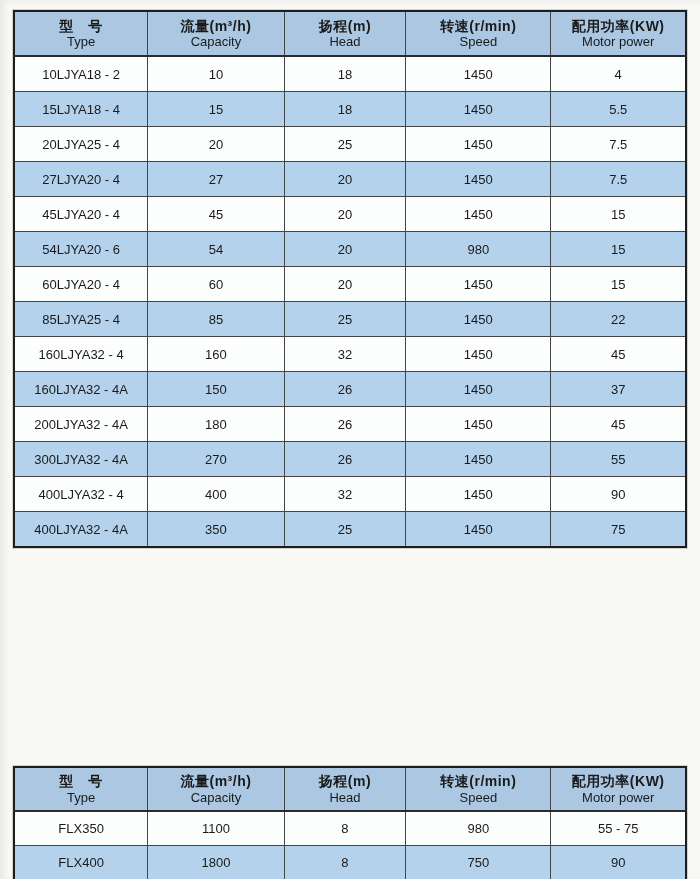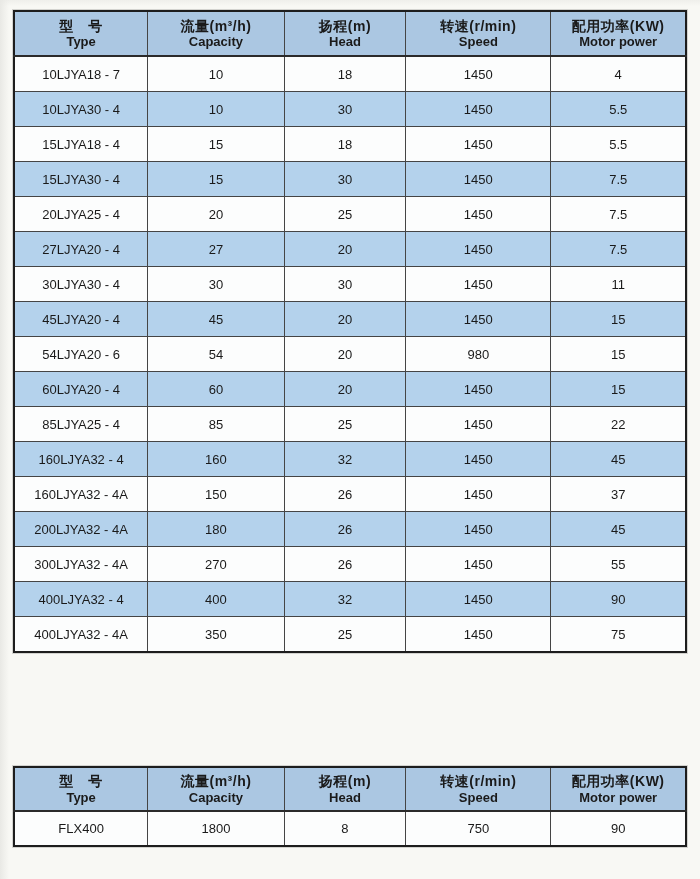--- a/index.html
+++ b/index.html
@@ -39,21 +39,21 @@
     overflow: hidden;
     white-space: nowrap;
   }
   .spec-table thead th {
     background: #abc7e2;
     border-bottom: 2px solid #2b2b2b;
   }
   .main thead th { height: 43px; }
   .secondary thead th { height: 42px; }
   .zh-label { display: block; font-size: 14px; font-weight: bold; line-height: 1.3; letter-spacing: 0.5px; text-align: center; }
-  .en-label { display: block; font-size: 13px; font-weight: bold; line-height: 1.15; }
+  .en-label { display: block; font-size: 13px; font-weight: normal; line-height: 1.15; }
   .main tbody td { height: 34px; font-size: 13px; }
   .secondary tbody td { height: 33px; font-size: 13px; }
   .spec-table tbody td { background: #fcfdfd; }
   .spec-table tbody tr:nth-child(even) td { background: #b4d2ec; }
   .main { top: 10px; }
   .secondary { top: 766px; }
 </style>
 </head>
 <body>
 
@@ -86,67 +86,46 @@
           <span class="en-label">Speed</span>
         </th>
         <th>
           <span class="zh-label">配用功率(KW)</span>
           <span class="en-label">Motor power</span>
         </th>
       </tr>
     </thead>
     <tbody id="main-tbody">
         <tr>
-          <td>10LJYA18 - 7</td>
+          <td>10LJYA18 - 2</td>
           <td>10</td>
           <td>18</td>
           <td>1450</td>
           <td>4</td>
         </tr>
         <tr>
-          <td>10LJYA30 - 4</td>
-          <td>10</td>
-          <td>30</td>
+          <td>15LJYA18 - 4</td>
+          <td>15</td>
+          <td>18</td>
           <td>1450</td>
           <td>5.5</td>
-        </tr>
-        <tr>
-          <td>15LJYA18 - 4</td>
-          <td>15</td>
-          <td>18</td>
-          <td>1450</td>
-          <td>5.5</td>
-        </tr>
-        <tr>
-          <td>15LJYA30 - 4</td>
-          <td>15</td>
-          <td>30</td>
-          <td>1450</td>
-          <td>7.5</td>
         </tr>
         <tr>
           <td>20LJYA25 - 4</td>
           <td>20</td>
           <td>25</td>
           <td>1450</td>
           <td>7.5</td>
         </tr>
         <tr>
           <td>27LJYA20 - 4</td>
           <td>27</td>
           <td>20</td>
           <td>1450</td>
           <td>7.5</td>
-        </tr>
-        <tr>
-          <td>30LJYA30 - 4</td>
-          <td>30</td>
-          <td>30</td>
-          <td>1450</td>
-          <td>11</td>
         </tr>
         <tr>
           <td>45LJYA20 - 4</td>
           <td>45</td>
           <td>20</td>
           <td>1450</td>
           <td>15</td>
         </tr>
         <tr>
           <td>54LJYA20 - 6</td>
@@ -241,20 +220,27 @@
           <span class="en-label">Speed</span>
         </th>
         <th>
           <span class="zh-label">配用功率(KW)</span>
           <span class="en-label">Motor power</span>
         </th>
       </tr>
     </thead>
     <tbody id="secondary-tbody">
         <tr>
+          <td>FLX350</td>
+          <td>1100</td>
+          <td>8</td>
+          <td>980</td>
+          <td>55 - 75</td>
+        </tr>
+        <tr>
           <td>FLX400</td>
           <td>1800</td>
           <td>8</td>
           <td>750</td>
           <td>90</td>
         </tr>
       </tbody>
   </table>
 
 </div>

